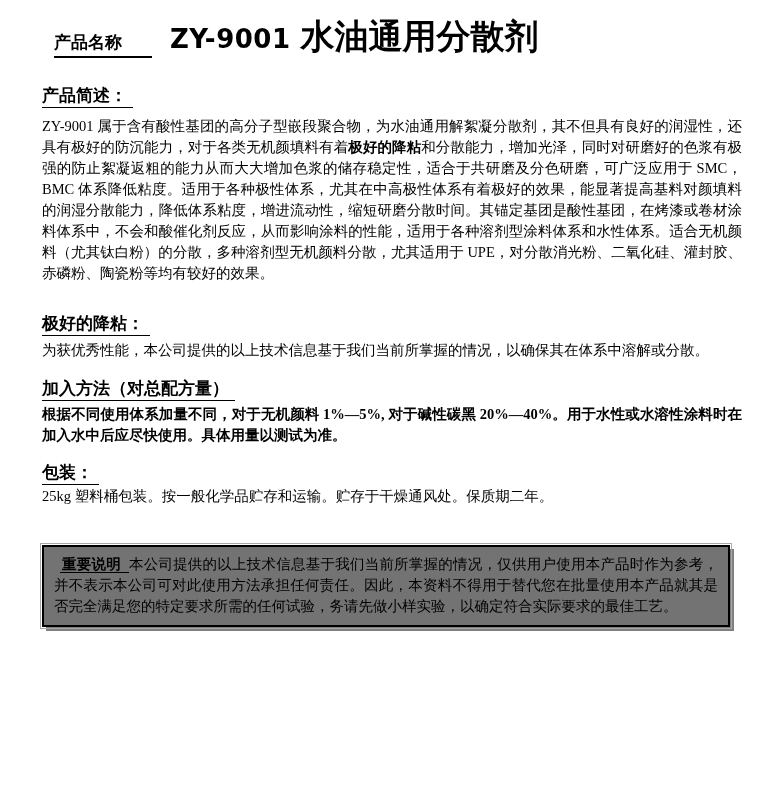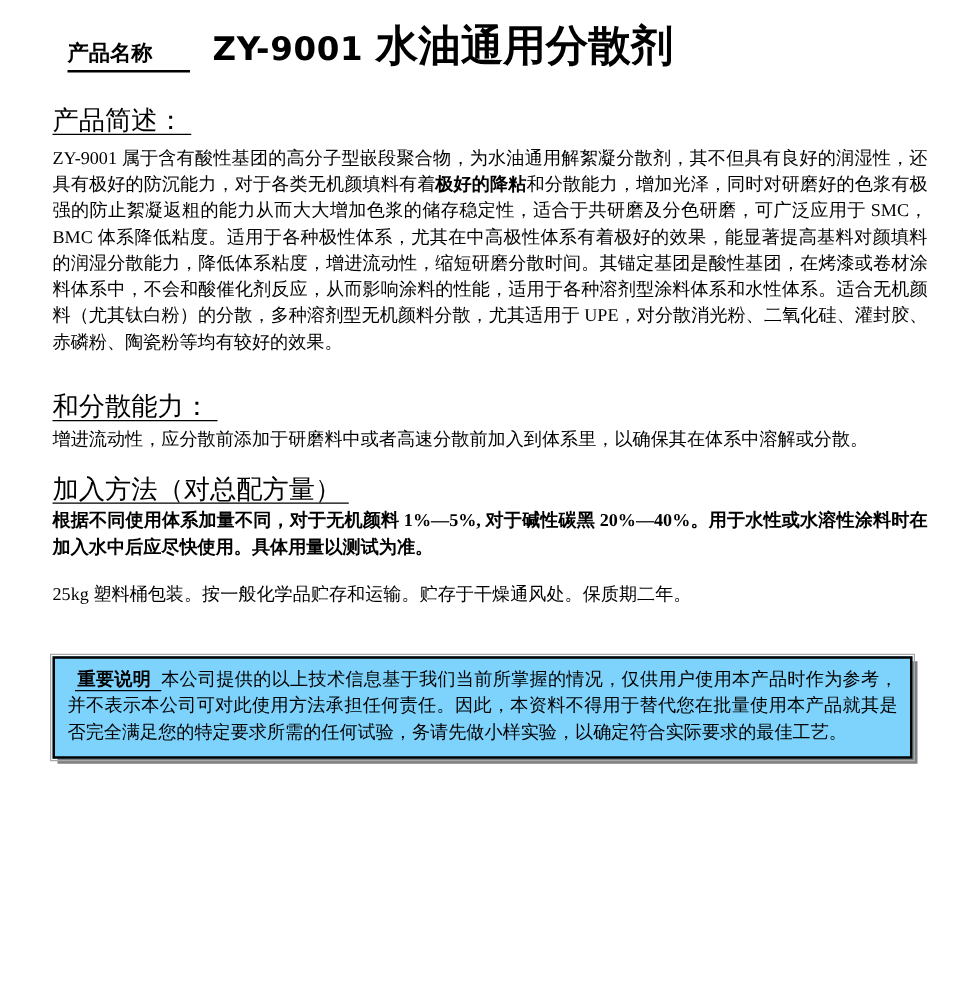--- a/index.html
+++ b/index.html
@@ -43,22 +43,22 @@
   }
   .title-name {
     font-size: 34px;
     font-weight: bold;
     margin-left: 10px;
   }
 
   
   .sec-heading {
     display: inline-block;
-    font-size: 21px;
-    font-weight: normal;
+    font-size: 17px;
+    font-weight: bold;
     border-bottom: 1.5px solid #000;
     padding-right: 6px;
     padding-bottom: 1px;
     line-height: 20px;
   }
   .sec-heading-row { line-height: 20px; }
 
   
   .body-text {
     font-size: 14.5px;
@@ -100,21 +100,21 @@
 
   
   .notice-box {
     margin-top: 38px;
     box-sizing: border-box;
     width: 688px;
     border: 2px solid #000000;
     outline: 1px solid #a8a8a8;
     outline-offset: 1px;
     box-shadow: 4px 4px 0 0 #808080;
-    background: #7dd3fc;
+    background: #737373;
   }
   .notice-inner {
     padding: 7px 10px 8px 10px;
     font-size: 14.5px;
     line-height: 21px;
     text-align: justify;
   }
   .notice-label {
     font-weight: bold;
     border-bottom: 1.5px solid #000;
@@ -138,33 +138,36 @@
       <span class="sec-heading">产品简述：</span>
     </div>
     <p class="body-text"><span>ZY-9001 属于含有酸性基团的高分子型嵌段聚合物，为水油通用解絮凝分散剂，其不但具有良好的润湿性，还具有极好的防沉能力，对于各类无机颜填料有着</span><span class="bold-inline">极好的降粘</span><span>和分散能力，增加光泽，同时对研磨好的色浆有极强的防止絮凝返粗的能力从而大大增加色浆的储存稳定性，适合于共研磨及分色研磨，可广泛应用于 SMC，BMC 体系降低粘度。适用于各种极性体系，尤其在中高极性体系有着极好的效果，能显著提高基料对颜填料的润湿分散能力，降低体系粘度，增进流动性，缩短研磨分散时间。其锚定基团是酸性基团，在烤漆或卷材涂料体系中，不会和酸催化剂反应，从而影响涂料的性能，适用于各种溶剂型涂料体系和水性体系。适合无机颜料（尤其钛白粉）的分散，多种溶剂型无机颜料分散，尤其适用于 UPE，对分散消光粉、二氧化硅、灌封胶、赤磷粉、陶瓷粉等均有较好的效果。</span></p>
   </div>
 
   <div class="sec-properties">
   </div>
 
   <div class="sec-method">
     <div class="sec-heading-row">
-      <span class="sec-heading">和分散能力：</span>
+      <span class="sec-heading">极好的降粘：</span>
     </div>
-    <p class="body-text">增进流动性，应分散前添加于研磨料中或者高速分散前加入到体系里，以确保其在体系中溶解或分散。</p>
+    <p class="body-text">为获优秀性能，本公司提供的以上技术信息基于我们当前所掌握的情况，以确保其在体系中溶解或分散。</p>
   </div>
 
   <div class="sec-dosage">
     <div class="sec-heading-row">
       <span class="sec-heading">加入方法（对总配方量）</span>
     </div>
     <p class="body-text">根据不同使用体系加量不同，对于无机颜料 1%—5%, 对于碱性碳黑 20%—40%。用于水性或水溶性涂料时在加入水中后应尽快使用。具体用量以测试为准。</p>
   </div>
 
   <div class="sec-packaging">
+    <div class="sec-heading-row">
+      <span class="sec-heading">包装：</span>
+    </div>
     <p class="body-text">25kg 塑料桶包装。按一般化学品贮存和运输。贮存于干燥通风处。保质期二年。</p>
   </div>
 
   <div class="notice-box">
     <div class="notice-inner"><span class="notice-label">重要说明</span><span>本公司提供的以上技术信息基于我们当前所掌握的情况，仅供用户使用本产品时作为参考，并不表示本公司可对此使用方法承担任何责任。因此，本资料不得用于替代您在批量使用本产品就其是否完全满足您的特定要求所需的任何试验，务请先做小样实验，以确定符合实际要求的最佳工艺。</span></div>
   </div>
 
 </div>
 
 </body></html>

